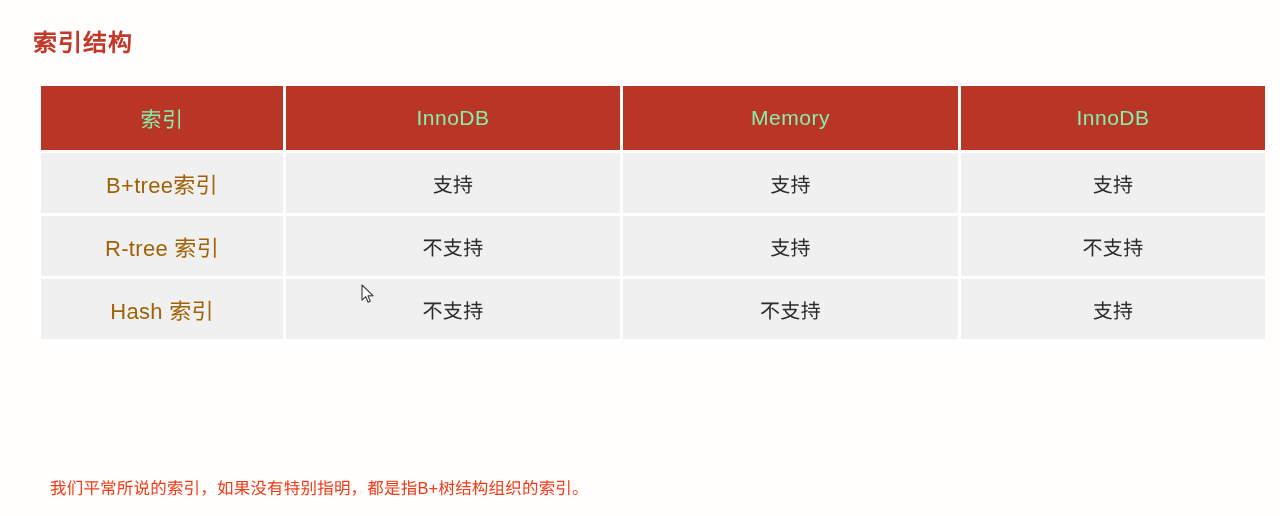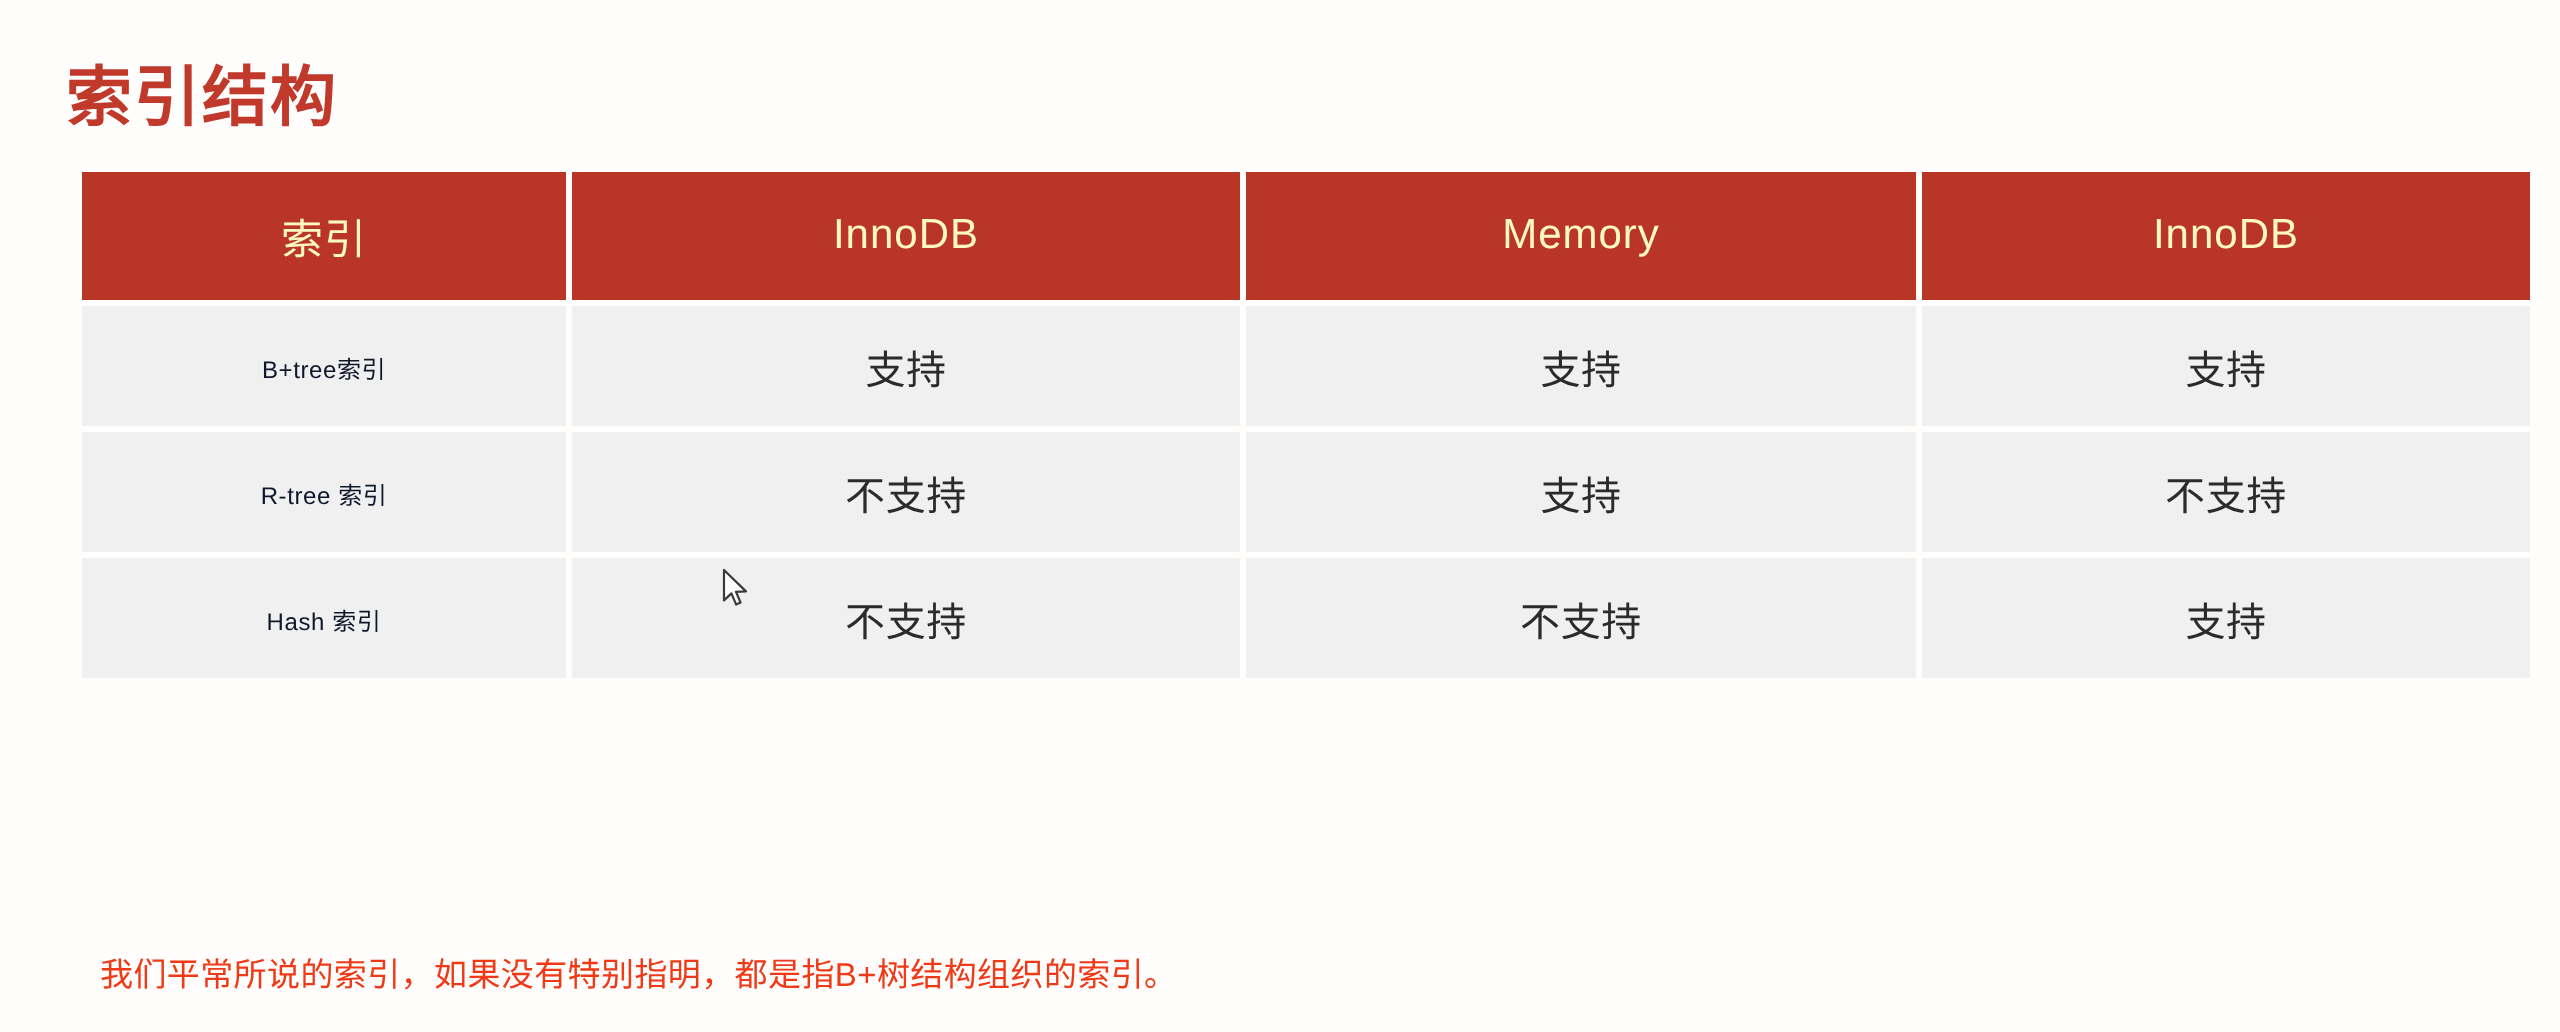--- a/index.html
+++ b/index.html
@@ -20,21 +20,21 @@
     position: relative;
     width: 1280px;
     height: 516px;
     box-sizing: border-box;
   }
 
   .page-title {
     position: absolute;
     left: 33px;
     top: 8px;
-    font-size: 33px;
+    font-size: 24px;
     font-weight: bold;
     letter-spacing: 1px;
     color: #c0392b;
     line-height: 38px;
     white-space: nowrap;
   }
 
   .table-wrap {
     position: absolute;
     left: 41px;
@@ -50,21 +50,21 @@
     table-layout: fixed;
   }
 
   table.compare col.c0 { width: 242px; }
   table.compare col.c1 { width: 334px; }
   table.compare col.c2 { width: 335px; }
   table.compare col.c3 { width: 304px; }
 
   table.compare thead th {
     background: #b93526;
-    color: #fef9c3;
+    color: #86efac;
     font-weight: normal;
     font-size: 21px;
     height: 64px;
     text-align: center;
     vertical-align: middle;
     padding: 0;
     letter-spacing: 0.5px;
   }
 
   table.compare tbody td {
@@ -72,22 +72,22 @@
     color: #2b2b2b;
     font-size: 20px;
     height: 60px;
     text-align: center;
     vertical-align: middle;
     padding: 0;
     letter-spacing: 0.3px;
   }
 
   table.compare tbody td.rowhead {
-    font-size: 12px;
-    color: #0f172a;
+    font-size: 22px;
+    color: #a16207;
   }
 
   .footnote {
     position: absolute;
     left: 50px;
     top: 476px;
     font-size: 16.5px;
     font-weight: normal;
     color: #f03a17;
     letter-spacing: 0.2px;

